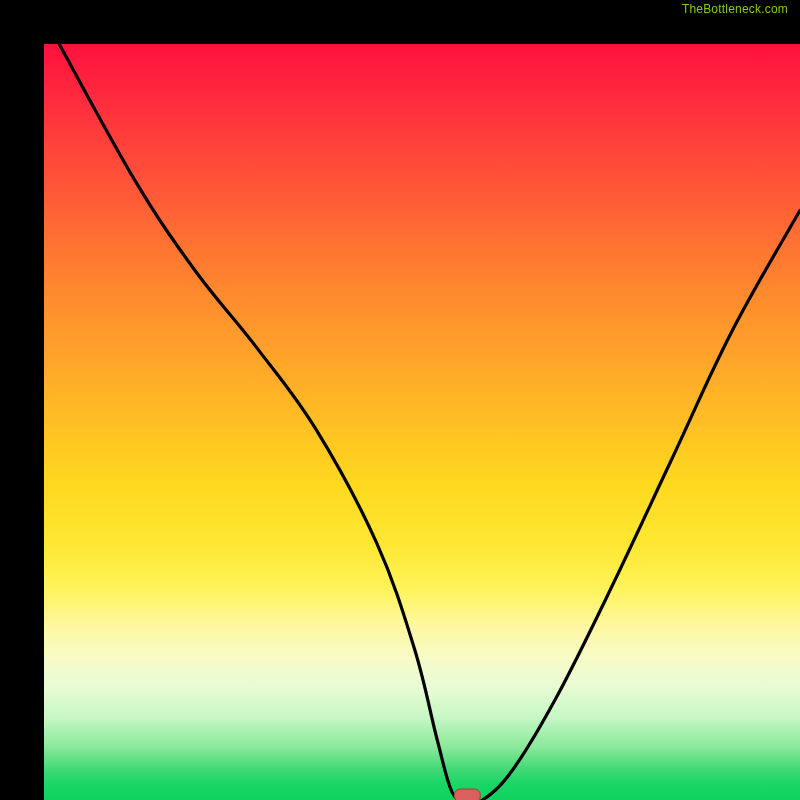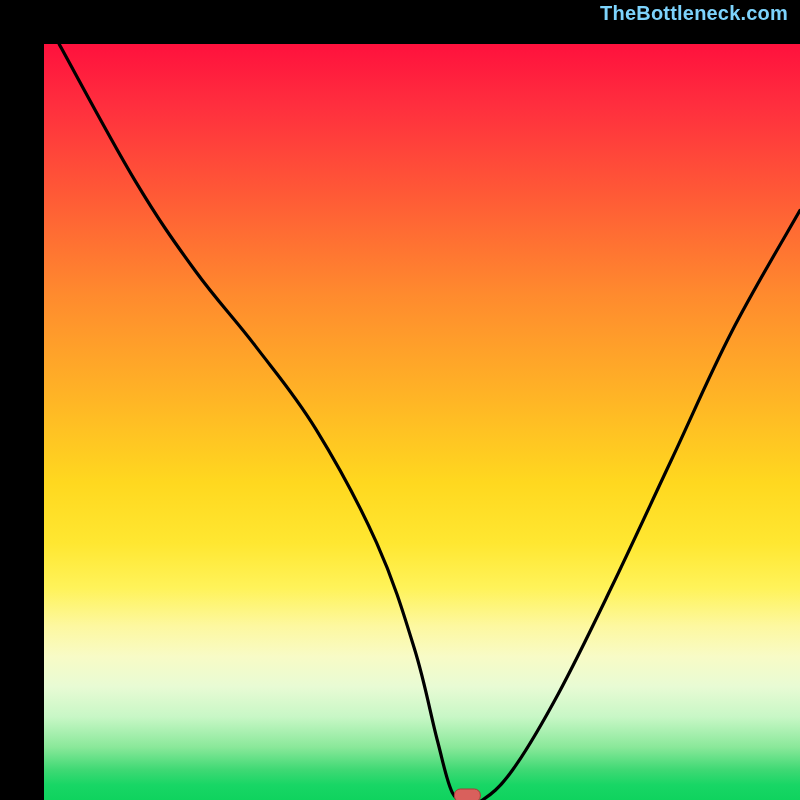--- a/index.html
+++ b/index.html
@@ -54,24 +54,24 @@
   svg.curve {
     position: absolute;
     inset: 0;
     width: 100%;
     height: 100%;
   }
   .watermark {
     position: absolute;
     top: 2px;
     right: 12px;
-    color: #7dd3fc;
-    font-size: 20px;
+    color: #84cc16;
+    font-size: 12px;
     letter-spacing: 0.2px;
-    font-weight: 700;
+    font-weight: 400;
     pointer-events: none;
   }
 </style>
 </head>
 <body>
 
 <div class="frame">
   <div class="plot-area">
     <div class="gradient-bg"></div>
     <svg class="curve" viewBox="0 0 756 756" preserveAspectRatio="none">

